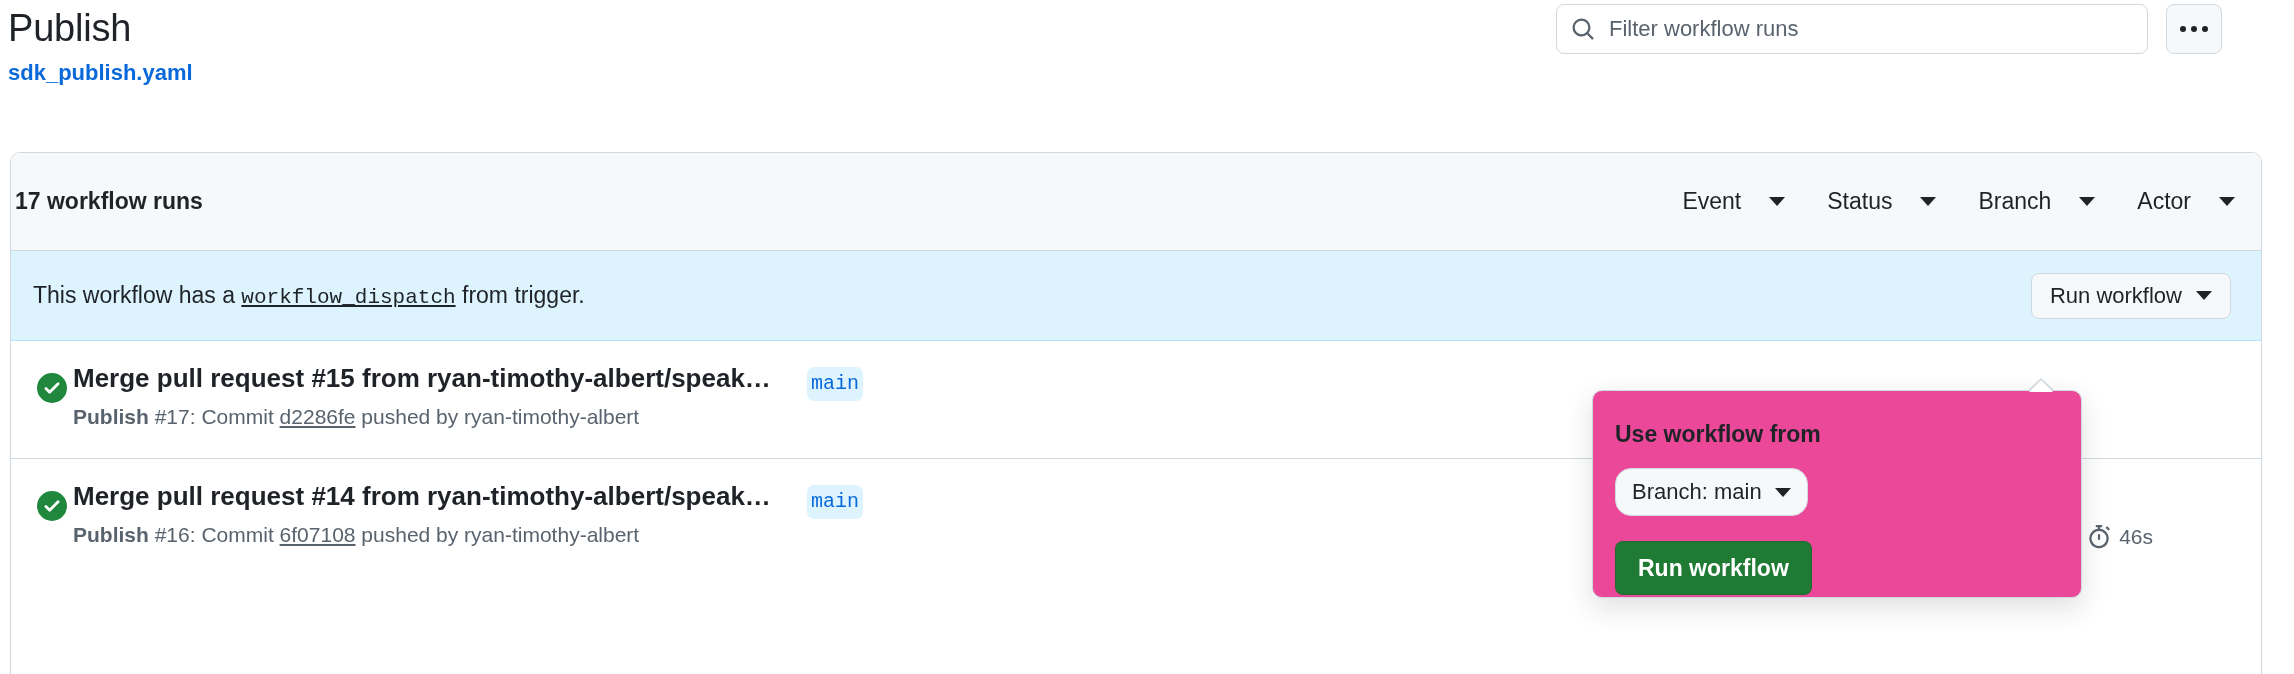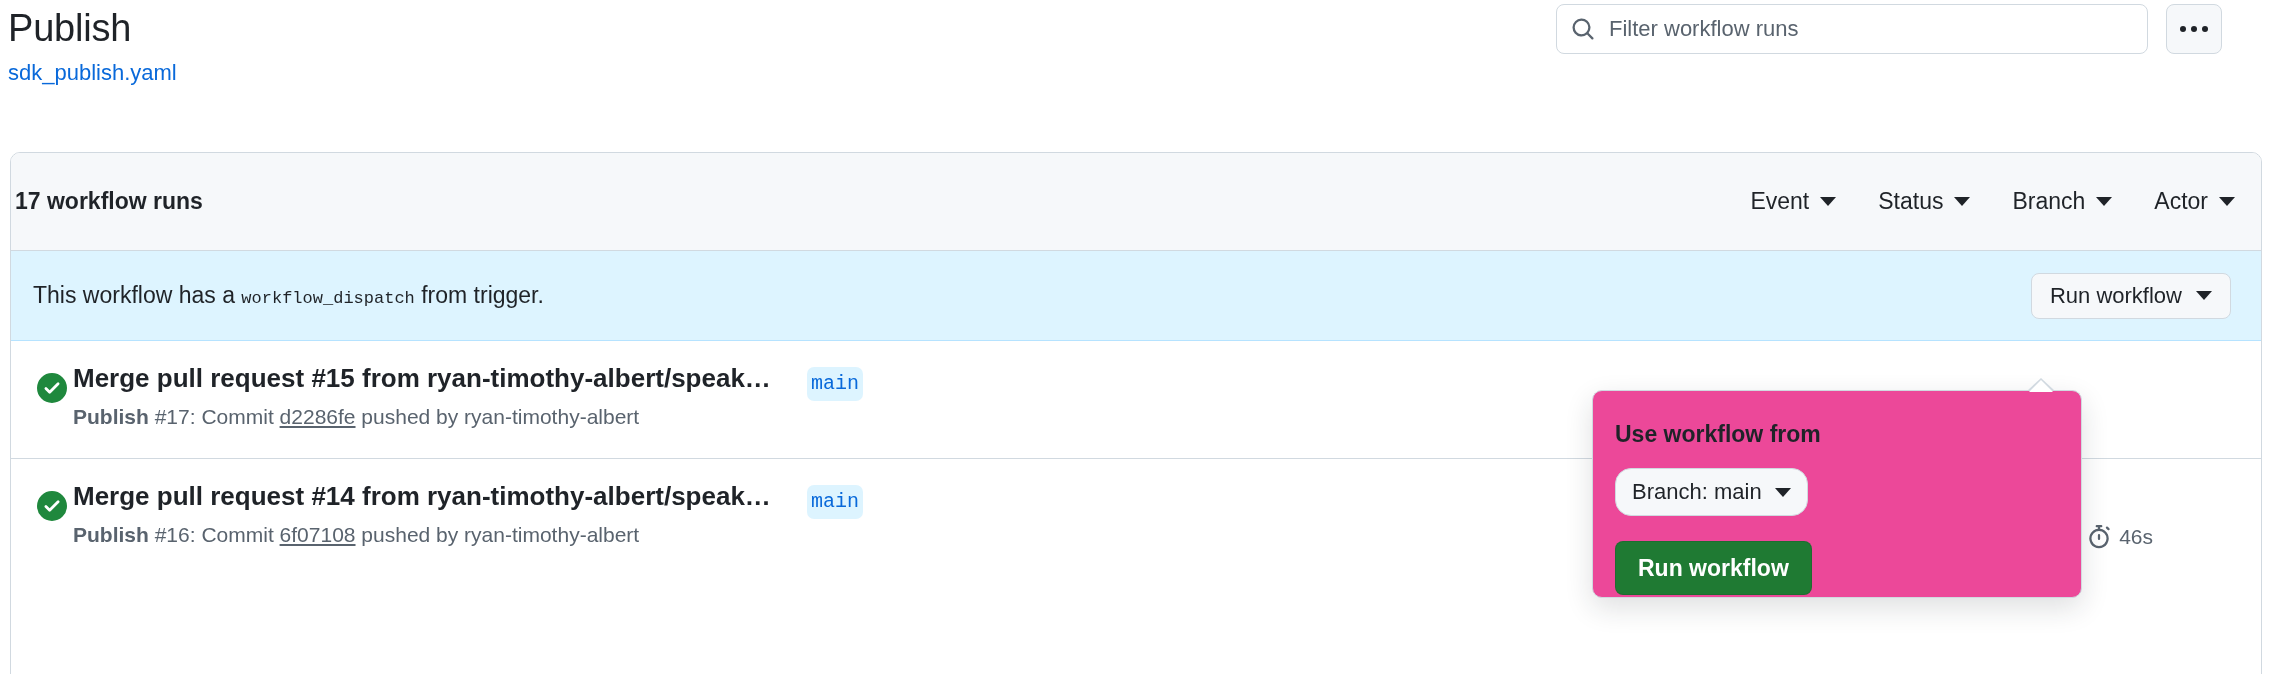--- a/index.html
+++ b/index.html
@@ -32,20 +32,21 @@
     line-height: 44px;
   }
 
   .workflow-file-link {
     position: absolute;
     left: 8px; top: 60px;
     font-size: 22px;
     color: #0969da;
     text-decoration: none;
     line-height: 26px;
+    font-weight: bold;
   }
 
   .search-wrap {
     position: absolute;
     left: 1556px; top: 4px;
     width: 592px; height: 50px;
     border: 1px solid #d1d9e0;
     border-radius: 8px;
     background: #ffffff;
     display: flex;
@@ -115,21 +116,21 @@
   .filters {
     position: absolute;
     right: 26px;
     display: flex;
     align-items: center;
     gap: 42px;
   }
   .filter-item {
     display: flex;
     align-items: center;
-    gap: 11px;
+    gap: 28px;
     font-size: 23px;
     color: #1f2328;
     cursor: pointer;
     background: none;
     border: none;
     font-family: "Liberation Sans", sans-serif;
   }
   .caret {
     width: 0; height: 0;
     border-left: 8px solid transparent;
@@ -148,21 +149,22 @@
     align-items: center;
   }
   .dispatch-text {
     position: absolute;
     left: 22px;
     font-size: 23px;
     color: #1f2328;
   }
   .mono {
     font-family: "Liberation Mono", monospace;
-    font-size: 17px;
+    font-size: 21px;
+    text-decoration: underline;
   }
   .run-workflow-trigger {
     position: absolute;
     right: 30px;
     height: 46px;
     padding: 0 18px;
     background: #f6f8fa;
     border: 1px solid #d1d9e0;
     border-radius: 8px;
     display: flex;

